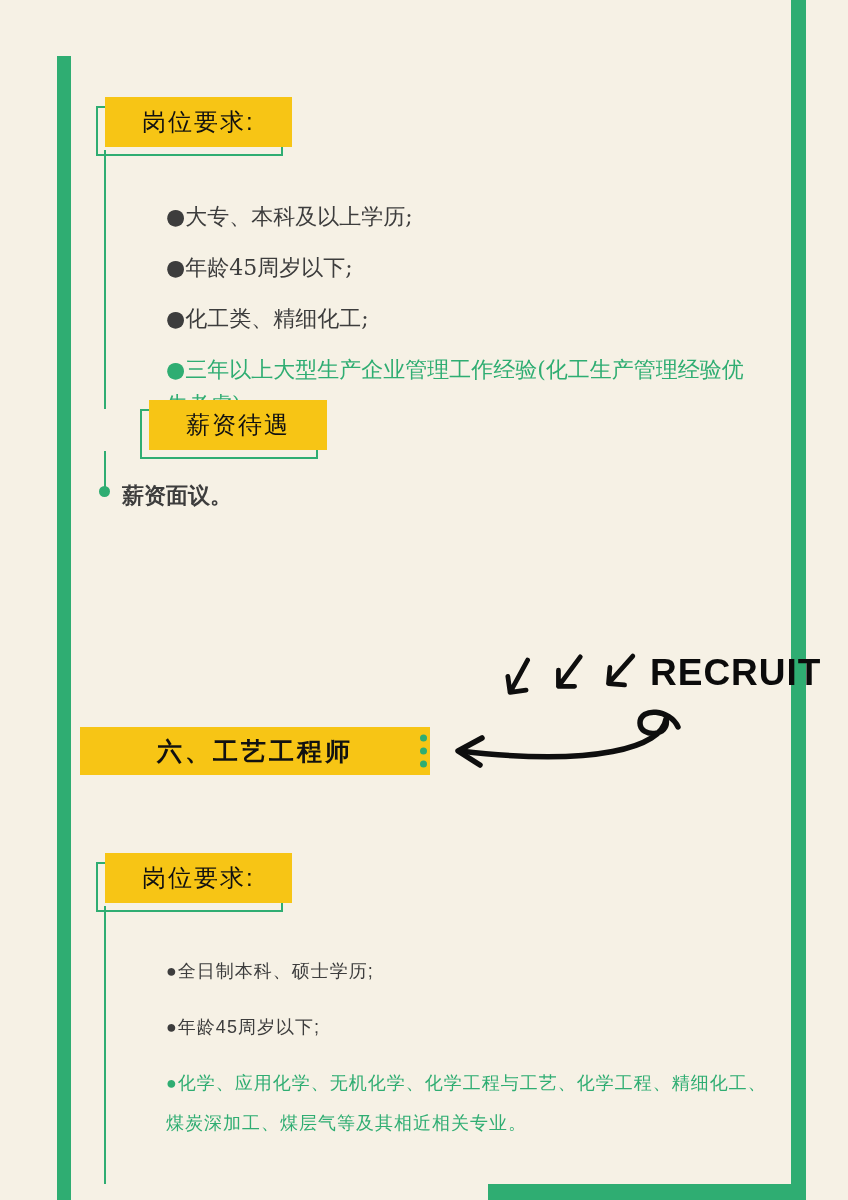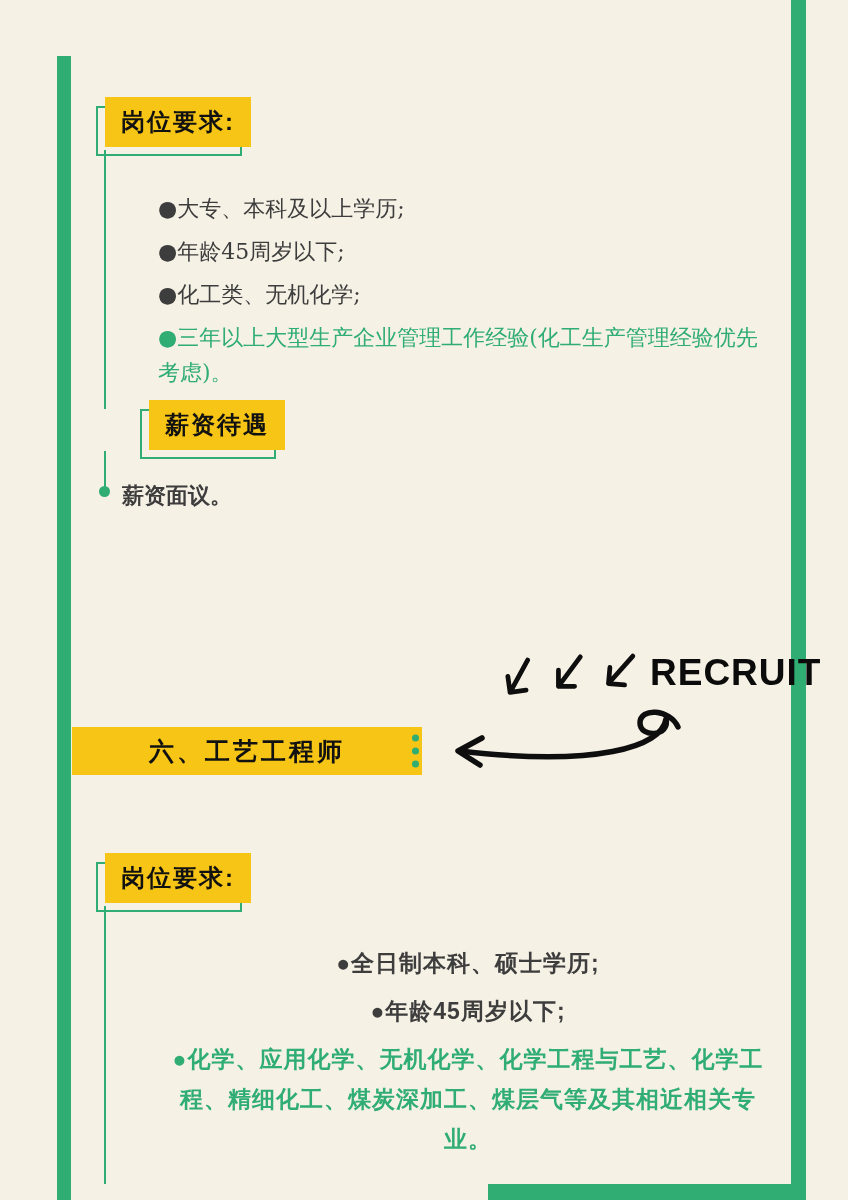--- a/index.html
+++ b/index.html
@@ -25,46 +25,46 @@
   .vline{position:absolute;left:104px;width:2px;background:var(--green);}
   .vline-1{top:150px;height:259px;}
   .vline-2{top:451px;height:38px;}
   .vline-3{top:906px;height:278px;}
   .dot{position:absolute;left:99px;top:486px;width:11px;height:11px;border-radius:50%;background:var(--green);}
   
   .hdr{position:absolute;display:inline-block;}
   .hdr .outline{position:absolute;left:-9px;top:9px;width:100%;height:100%;
     border:2px solid var(--green);box-sizing:border-box;}
   .hdr .label{position:relative;display:inline-block;background:var(--yellow);
-    padding:9px 16px;font-size:24px;font-weight:700;color:var(--ink);letter-spacing:2px;}
+    padding:9px 37px;font-size:24px;font-weight:400;color:var(--ink);letter-spacing:2px;}
   .hdr-1{left:105px;top:97px;}
   .hdr-2{left:105px;top:400px;margin-left:44px;}
   .hdr-3{left:105px;top:853px;}
   
   .bullets{position:absolute;left:150px;}
-  .bullets p{margin:8px;}
+  .bullets p{margin:16px;}
   .bullets-1{top:183px;width:628px;}
   .bullets-1 p{font-family:"DejaVu Serif","Liberation Serif",serif;font-size:22px;line-height:35px;}
   .bullets-2{top:935px;width:636px;}
-  .bullets-2 p{font-family:"Liberation Sans",sans-serif;font-weight:700;font-size:23px;line-height:40px;letter-spacing:1px;text-align:center;}
+  .bullets-2 p{font-family:"Liberation Sans",sans-serif;font-weight:400;font-size:18px;line-height:40px;letter-spacing:1px;}
   .dark{color:var(--dark);}
   .green{color:var(--green);}
   
   .salary-note{position:absolute;left:122px;top:478px;margin:0;
     font-family:"DejaVu Serif","Liberation Serif",serif;font-size:22px;line-height:35px;color:var(--dark);font-weight:bold;}
   
   .recruit{position:absolute;left:497px;top:642px;height:62px;display:flex;align-items:center;gap:13px;}
   .dl-arrow{display:block;}
   .a1{transform:rotate(-8deg) translateY(5px);}
   .a3{transform:rotate(5deg) translateY(-2px);}
   .recruit-text{font-size:37px;font-weight:700;color:#0b0b0b;letter-spacing:1px;}
   
   .curly-arrow{position:absolute;left:438px;top:705px;}
   
-  .banner{position:absolute;left:72px;top:727px;width:350px;height:48px;background:var(--yellow);
+  .banner{position:absolute;left:80px;top:727px;width:350px;height:48px;background:var(--yellow);
     display:flex;align-items:center;justify-content:center;}
   .banner .banner-text{font-size:25px;font-weight:700;color:var(--ink);letter-spacing:3px;}
   .banner .dots{position:absolute;right:3px;top:50%;transform:translateY(-50%);
     display:flex;flex-direction:column;gap:6px;}
   .banner .dots i{display:block;width:7px;height:7px;border-radius:50%;background:var(--green);}
 </style>
 </head>
 <body>
 
 <div class="page">
@@ -79,21 +79,21 @@
   <div class="dot"></div>
 
   <div class="hdr hdr-1">
     <span class="outline"></span>
     <span class="label">岗位要求:</span>
   </div>
 
   <div class="bullets bullets-1">
     <p class="dark">●大专、本科及以上学历;</p>
     <p class="dark">●年龄45周岁以下;</p>
-    <p class="dark">●化工类、无机化学;</p>
+    <p class="dark">●化工类、精细化工;</p>
     <p class="green">●三年以上大型生产企业管理工作经验(化工生产管理经验优先考虑)。</p>
   </div>
 
   <div class="hdr hdr-2">
     <span class="outline"></span>
     <span class="label">薪资待遇</span>
   </div>
   <p class="salary-note">薪资面议。</p>
 
   <div class="recruit">

